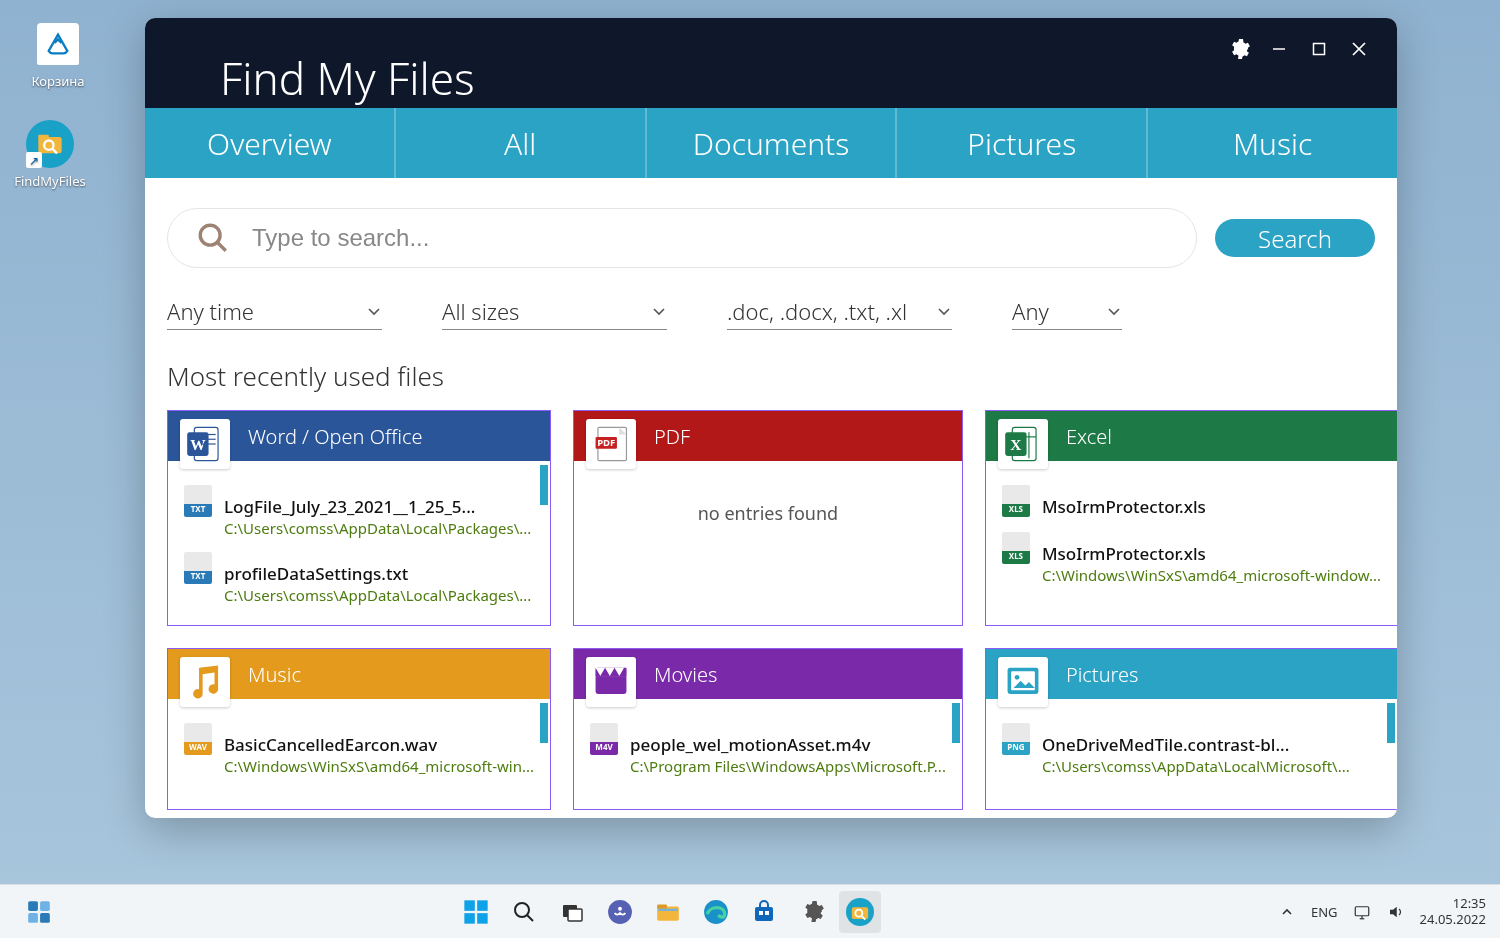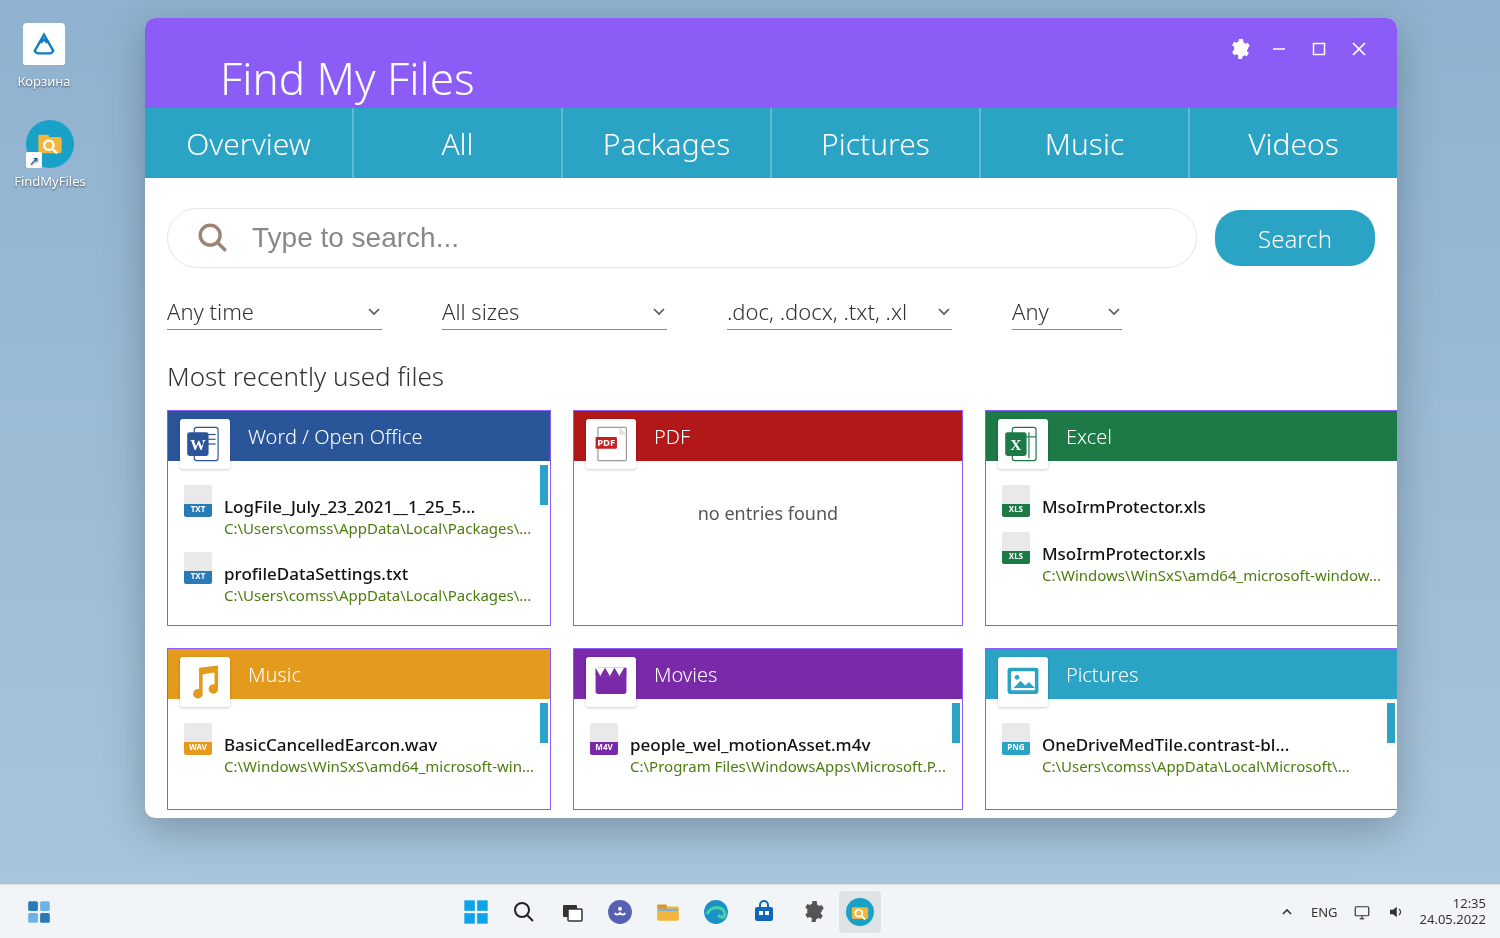--- a/index.html
+++ b/index.html
@@ -2,49 +2,49 @@
 <html><head>
 <meta charset="utf-8">
 <style>
   * { box-sizing: border-box; margin: 0; padding: 0; }
   html, body { width: 1500px; height: 938px; overflow: hidden; font-family: "Segoe UI", system-ui, sans-serif; }
   body { background: linear-gradient(180deg, #8fb2d0 0%, #a9c6dc 100%); position: relative; }
 
   
   .desktop-icon { position: absolute; width: 80px; text-align: center; color: #fff; font-size: 13px; text-shadow: 0 1px 2px rgba(0,0,0,.6); cursor: default; }
   .desktop-icon .di-glyph { width: 48px; height: 48px; margin: 0 auto 4px; display: flex; align-items: center; justify-content: center; }
-  #di-recycle { left: 4px; top: 20px; }
+  #di-recycle { left: 18px; top: 20px; }
   #di-fmf { left: 10px; top: 120px; }
   .recycle-bin { width: 42px; height: 42px; background: #fff; border-radius: 4px 4px 2px 2px; position: relative; display: flex; align-items: center; justify-content: center; }
   .recycle-bin svg { width: 28px; height: 28px; }
   .fmf-icon { width: 48px; height: 48px; background: #1aa1c8; border-radius: 50%; display: flex; align-items: center; justify-content: center; position: relative; }
   .fmf-icon svg { width: 28px; height: 28px; }
   .fmf-shortcut { position: absolute; left: 0; bottom: 0; width: 16px; height: 16px; background: #fff; border-radius: 2px; display: flex; align-items: center; justify-content: center; color: #0a5fa8; font-size: 12px; }
 
   
   .app-window { position: absolute; left: 145px; top: 18px; width: 1252px; height: 800px; background: #fff; border-radius: 10px; overflow: hidden; box-shadow: 0 12px 40px rgba(0,0,0,.25); display: flex; flex-direction: column; }
-  .titlebar { background: #8b5cf6; height: 120px; display: flex; align-items: flex-start; justify-content: space-between; padding: 0 0 0 75px; gap: 33px; }
+  .titlebar { background: #0f172a; height: 120px; display: flex; align-items: flex-start; justify-content: space-between; padding: 0 0 0 75px; gap: 33px; }
   .titlebar .app-title { color: #fff; font-size: 44px; font-weight: 300; padding-top: 30px; }
   .win-controls { display: flex; gap: 0; padding: 14px 18px 0 0; align-items: center; }
   .win-controls .wc { width: 40px; height: 34px; display: flex; align-items: center; justify-content: center; color: #fff; }
   .win-controls svg { display: block; }
 
   
   .tabs { display: flex; background: #2ba3c4; }
   .tab { flex: 1; height: 70px; display: flex; align-items: center; justify-content: center; color: #fff; font-size: 30px; font-weight: 300; border-right: 2px solid rgba(255,255,255,.25); position: relative; cursor: pointer; }
   .tab:last-child { border-right: none; }
   .tab.active::after { content: ""; position: absolute; left: 50%; transform: translateX(-50%); bottom: -14px; border: 14px solid transparent; border-top-color: #2ba3c4; }
 
   
   .search-row { padding: 30px 22px 14px 22px; display: flex; align-items: center; gap: 18px; }
   .search-box { flex: 1; height: 60px; border: 1px solid #e5e5e5; border-radius: 30px; display: flex; align-items: center; padding: 0 28px; }
   .search-box svg { flex-shrink: 0; }
-  .search-input { flex: 1; border: none; outline: none; font-size: 28px; color: #444; margin-left: 22px; background: transparent; }
+  .search-input { flex: 1; border: none; outline: none; font-size: 24px; color: #444; margin-left: 22px; background: transparent; }
   .search-input::placeholder { color: #888; }
-  .search-btn { width: 160px; height: 56px; border-radius: 25px; background: #2ba3c4; color: #fff; font-size: 24px; font-weight: 300; display: flex; align-items: center; justify-content: center; cursor: pointer; }
+  .search-btn { width: 160px; height: 38px; border-radius: 25px; background: #2ba3c4; color: #fff; font-size: 24px; font-weight: 300; display: flex; align-items: center; justify-content: center; cursor: pointer; }
 
   
   .filters { display: flex; gap: 60px; padding: 10px 22px 18px 22px; }
   .filter { display: flex; align-items: center; justify-content: space-between; border-bottom: 1px solid #888; height: 38px; font-size: 22px; font-weight: 300; color: #333; cursor: pointer; }
   .filter svg { flex-shrink: 0; }
   .filter.f1 { width: 215px; }
   .filter.f2 { width: 225px; }
   .filter.f3 { width: 225px; }
   .filter.f4 { width: 110px; }
 
@@ -149,24 +149,23 @@
             <line x1="2" y1="2" x2="14" y2="14" stroke="#fff" stroke-width="1.7"></line>
             <line x1="14" y1="2" x2="2" y2="14" stroke="#fff" stroke-width="1.7"></line>
           </svg>
       </div>
     </div>
   </div>
 
   <div class="tabs" id="tabs">
       <div class="tab active">Overview</div>
       <div class="tab">All</div>
-      <div class="tab">Packages</div>
+      <div class="tab">Documents</div>
       <div class="tab">Pictures</div>
       <div class="tab">Music</div>
-      <div class="tab">Videos</div>
     </div>
 
   <div class="search-row">
     <div class="search-box">
       <svg width="34" height="34" viewBox="0 0 24 24" fill="none" stroke="#9d8374" stroke-width="2.4">
           <circle cx="10" cy="10" r="7"></circle>
           <line x1="15" y1="15" x2="21" y2="21"></line>
         </svg>
       <input class="search-input" placeholder="Type to search..." style="">
     </div>

